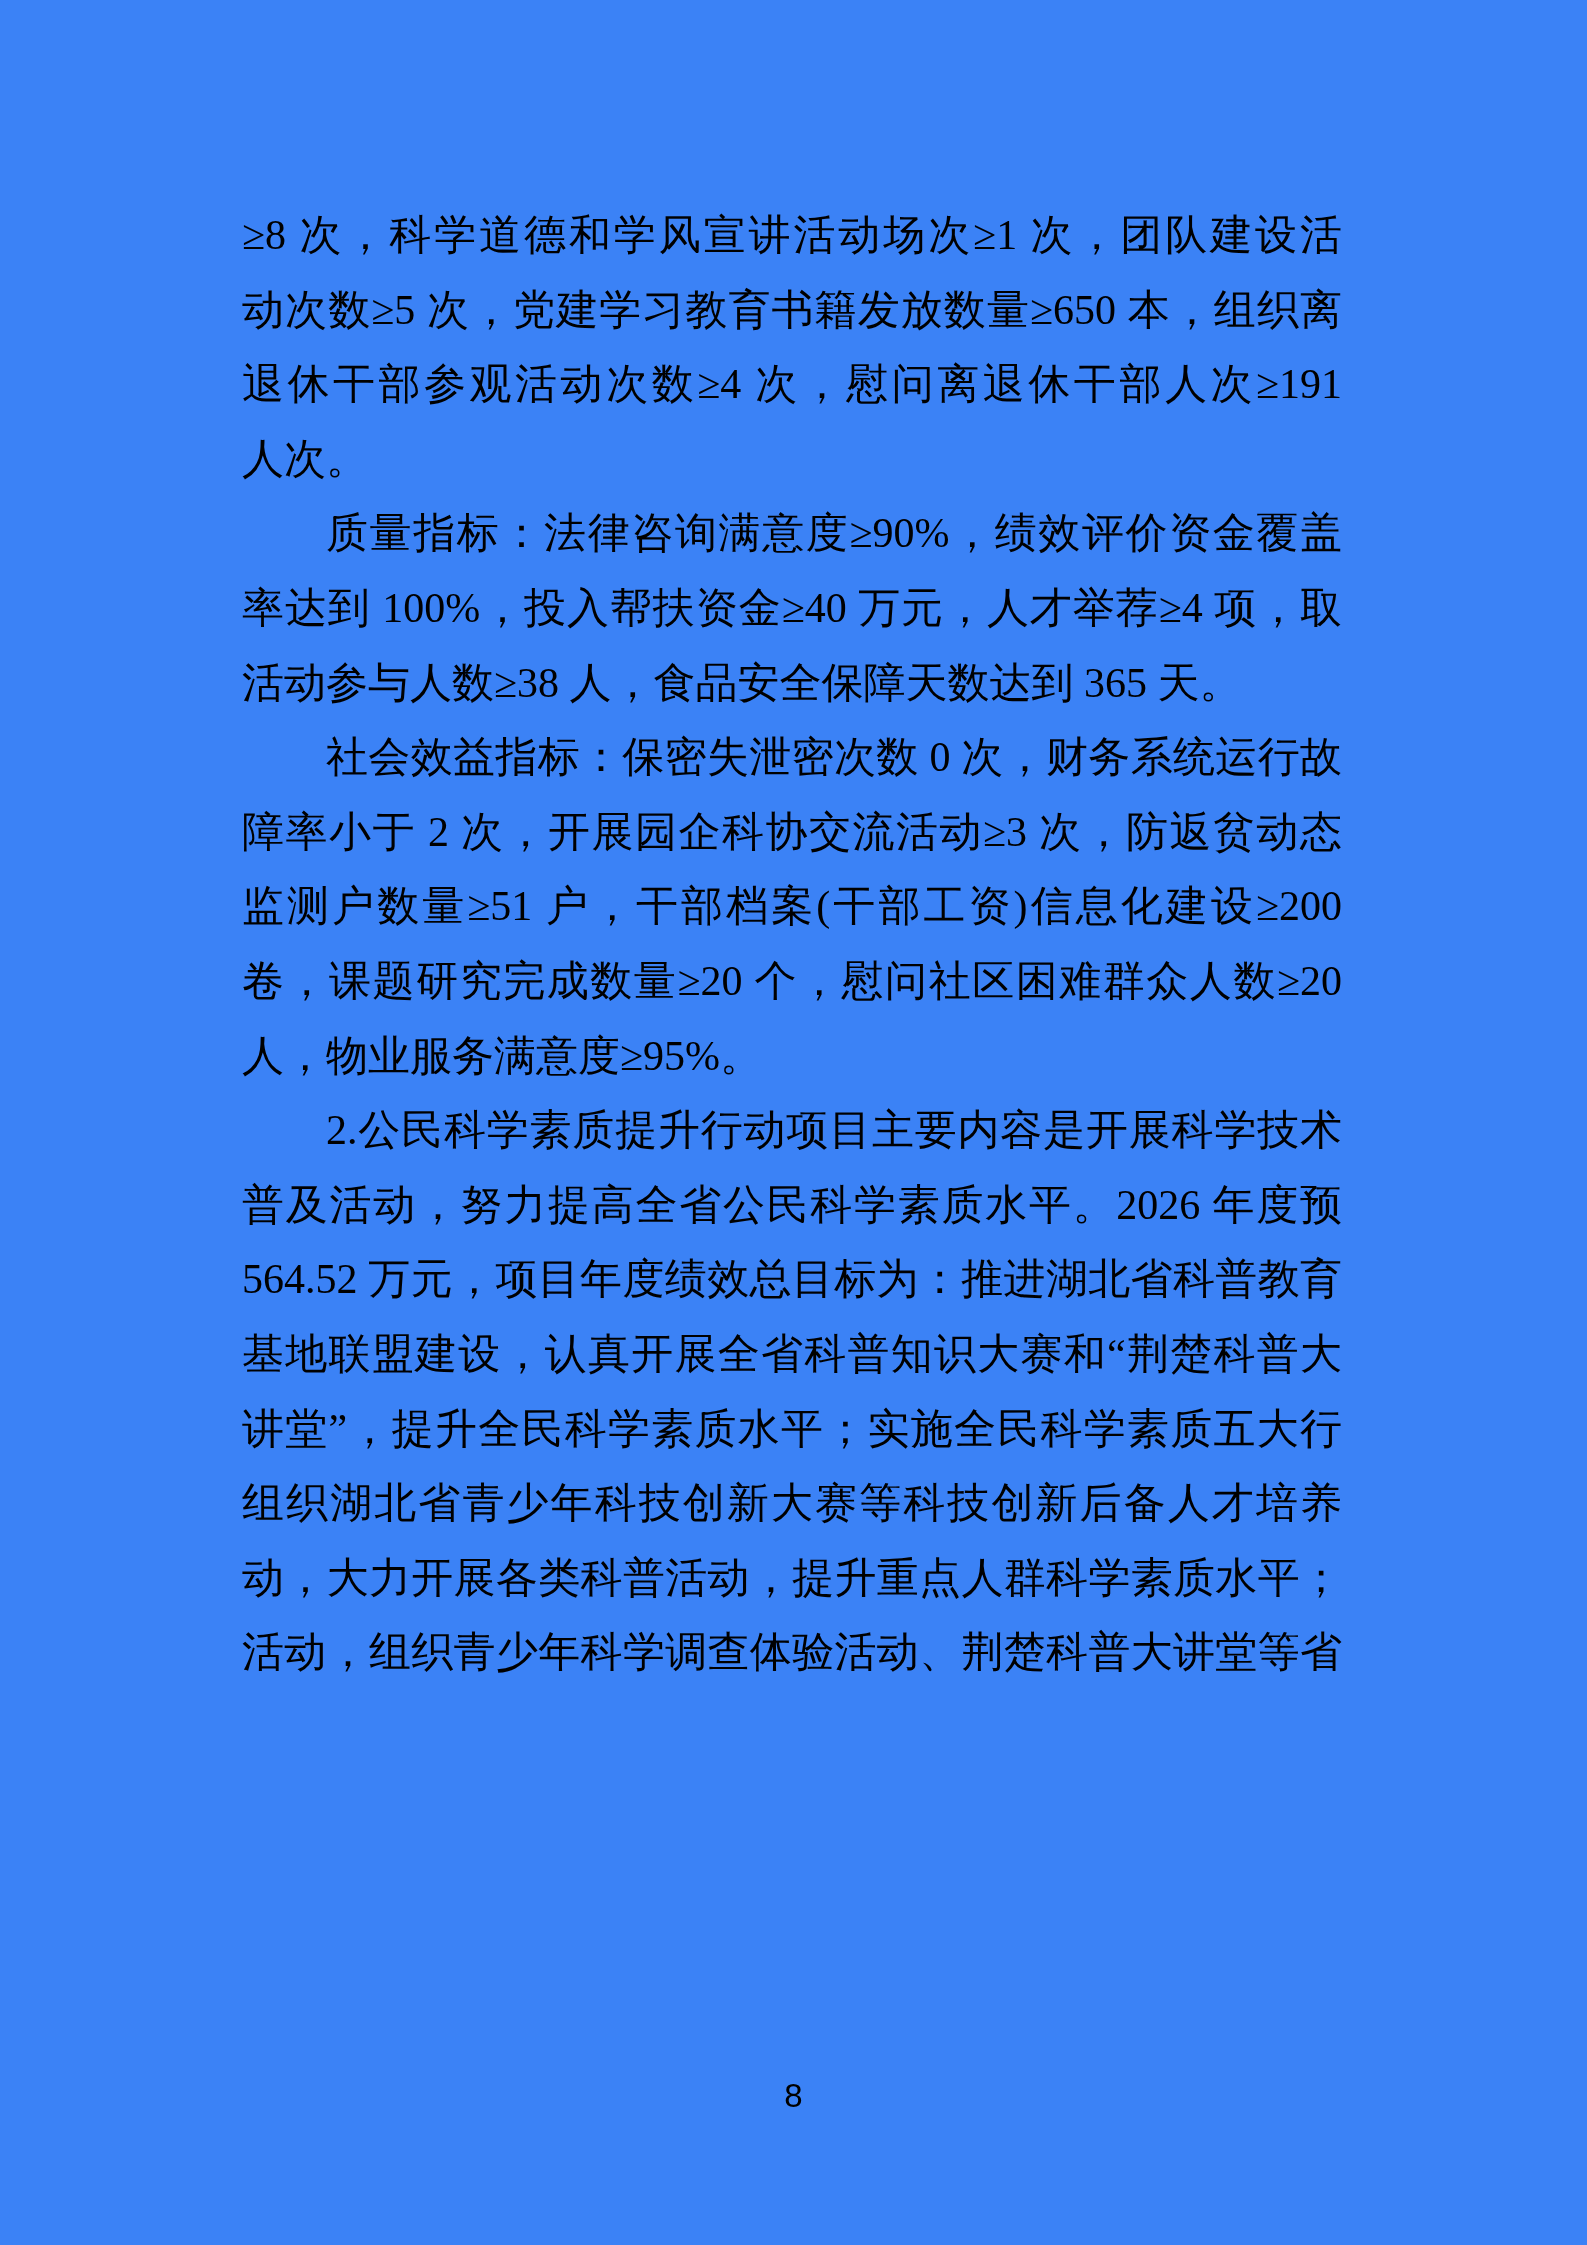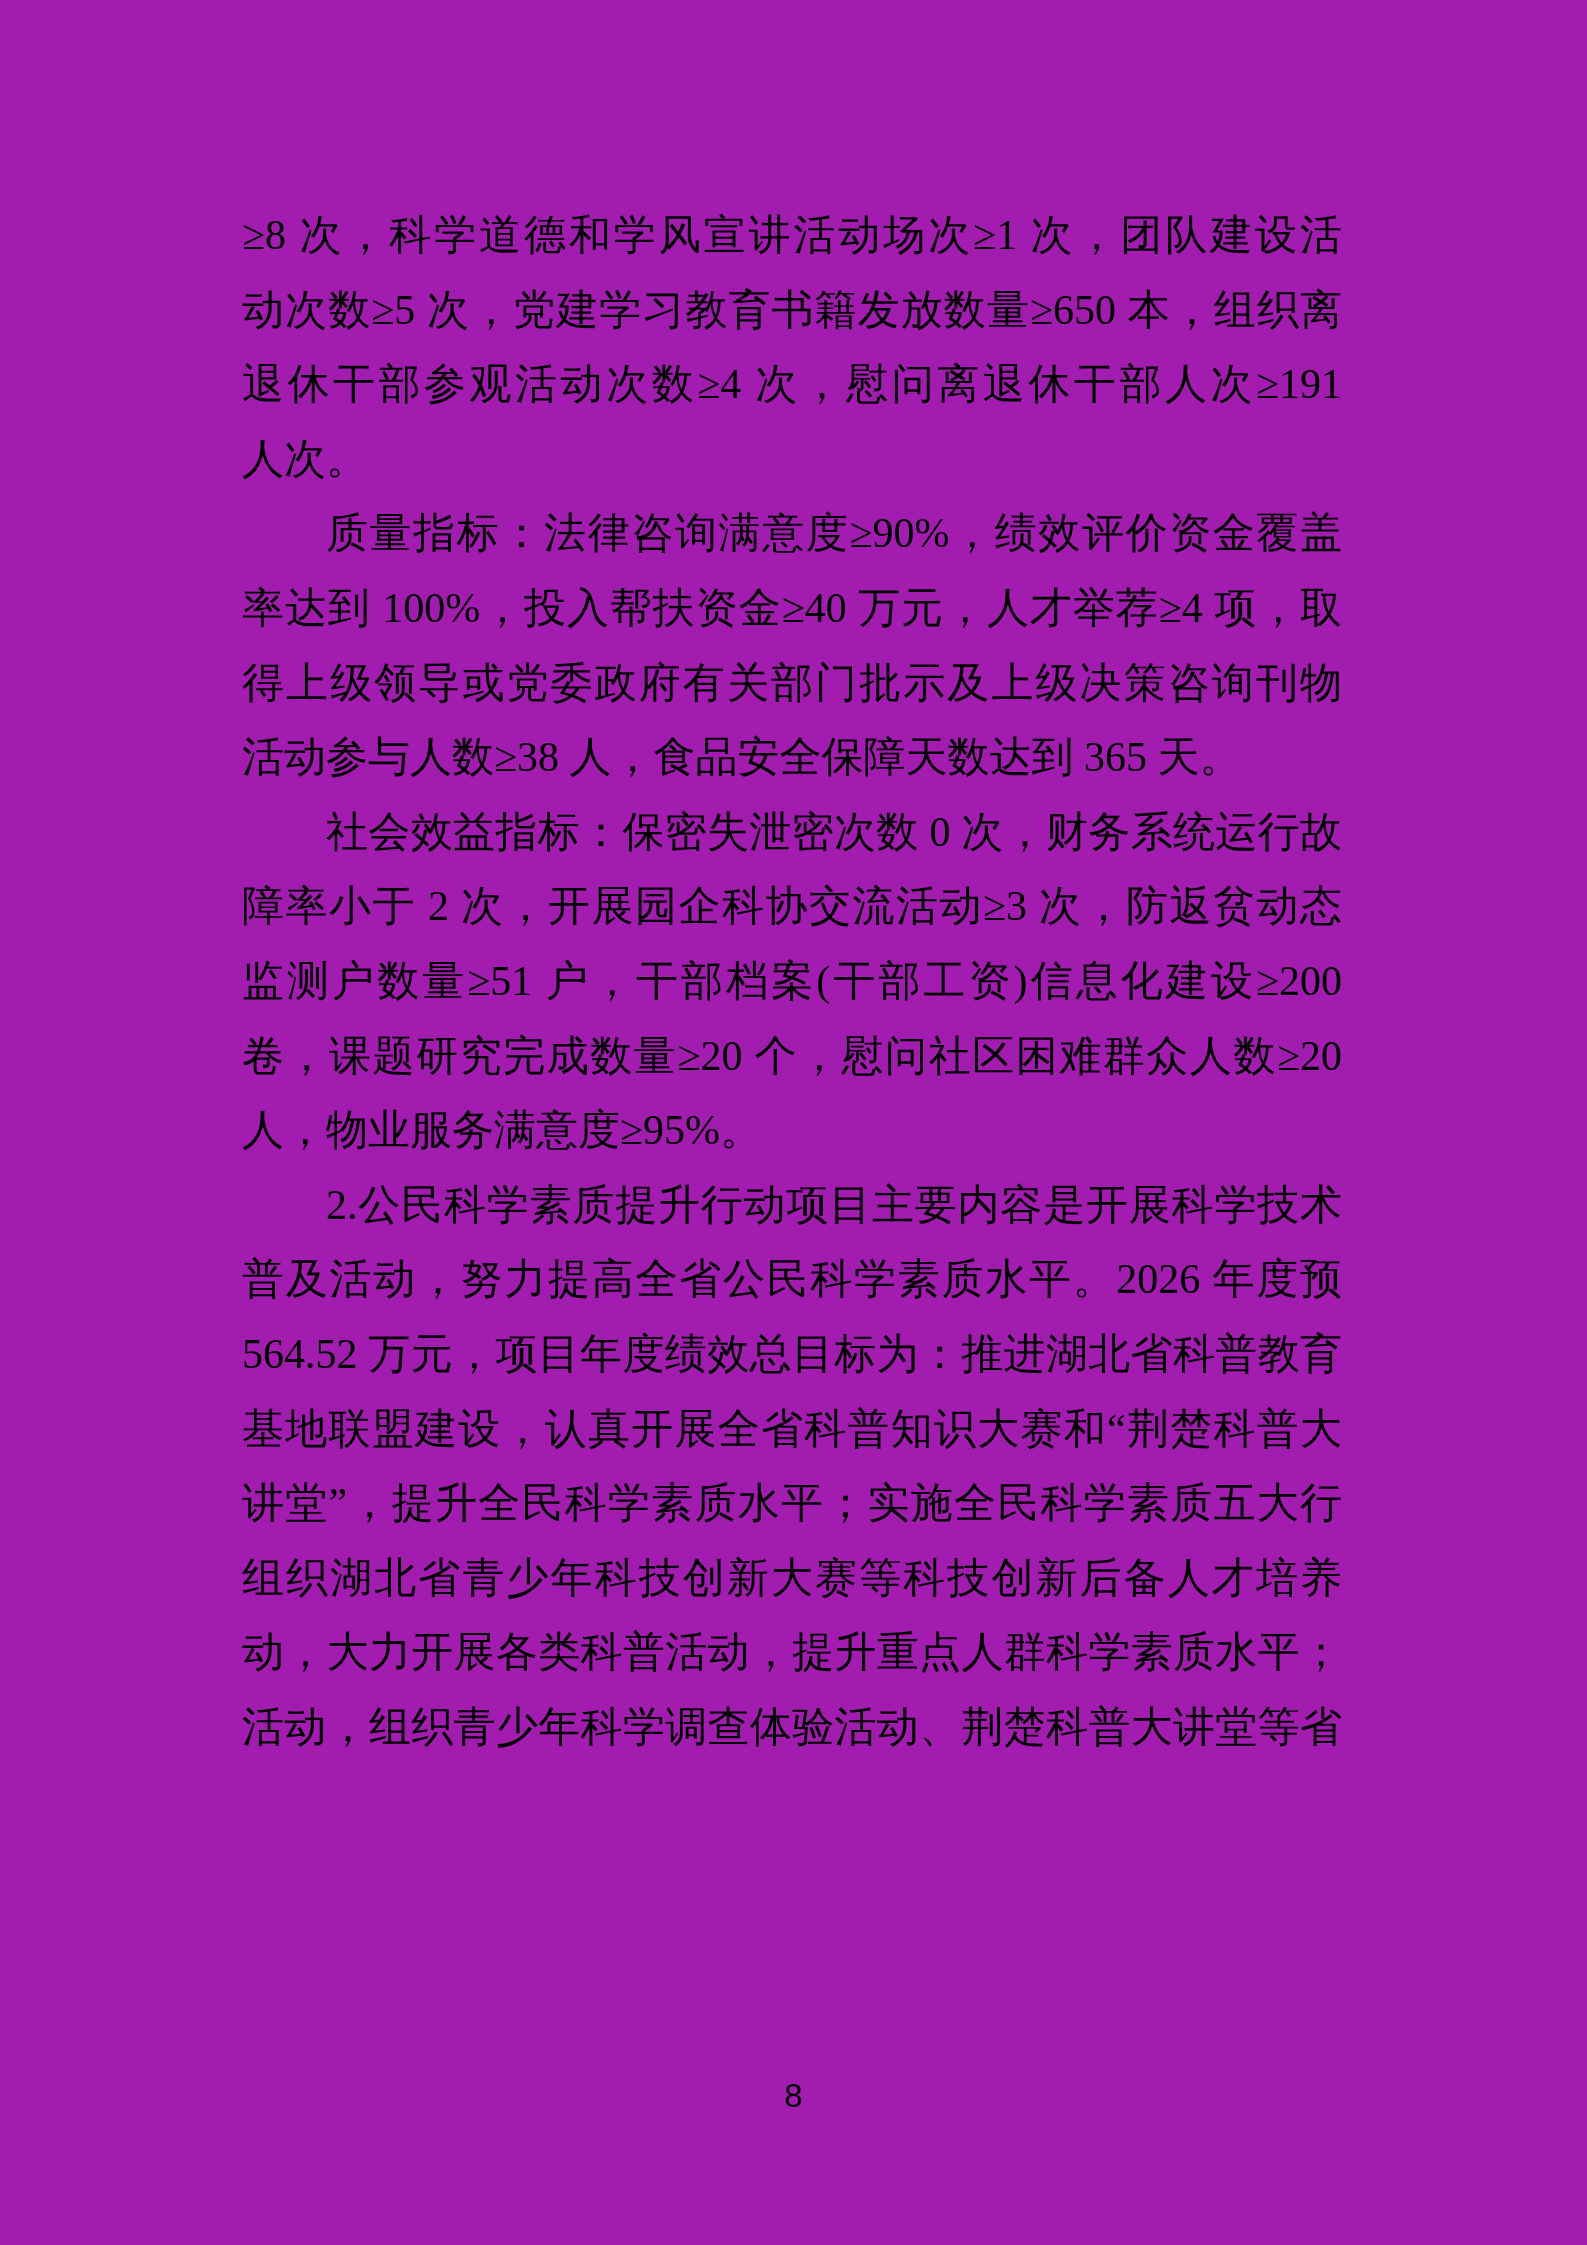--- a/index.html
+++ b/index.html
@@ -4,21 +4,21 @@
 <style>
   html, body {
     margin: 0;
     padding: 0;
     background: #ffffff;
   }
   .page {
     position: relative;
     width: 1587px;
     height: 2245px;
-    background: #a21caf;
+    background: #3b82f6;
     overflow: hidden;
     font-family: "Liberation Serif", "DejaVu Serif", serif;
     color: #000000;
   }
   .text-block {
     position: absolute;
     left: 242px;
     top: 198px;
     width: 1100px;
     font-size: 42px;
@@ -59,21 +59,20 @@
 
 <div class="page">
   <div class="text-block" id="text-block">
 
   <div class="line flush">≥8 次，科学道德和学风宣讲活动场次≥1 次，团队建设活</div>
       <div class="line flush">动次数≥5 次，党建学习教育书籍发放数量≥650 本，组织离</div>
       <div class="line flush">退休干部参观活动次数≥4 次，慰问离退休干部人次≥191</div>
       <div class="line no-flush">人次。</div>
       <div class="line flush indent">质量指标：法律咨询满意度≥90%，绩效评价资金覆盖</div>
       <div class="line flush">率达到 100%，投入帮扶资金≥40 万元，人才举荐≥4 项，取</div>
-      <div class="line flush">得上级领导或党委政府有关部门批示及上级决策咨询刊物</div>
       <div class="line no-flush">活动参与人数≥38 人，食品安全保障天数达到 365 天。</div>
       <div class="line flush indent">社会效益指标：保密失泄密次数 0 次，财务系统运行故</div>
       <div class="line flush">障率小于 2 次，开展园企科协交流活动≥3 次，防返贫动态</div>
       <div class="line flush">监测户数量≥51 户，干部档案(干部工资)信息化建设≥200</div>
       <div class="line flush">卷，课题研究完成数量≥20 个，慰问社区困难群众人数≥20</div>
       <div class="line no-flush">人，物业服务满意度≥95%。</div>
       <div class="line flush indent">2.公民科学素质提升行动项目主要内容是开展科学技术</div>
       <div class="line flush">普及活动，努力提高全省公民科学素质水平。2026 年度预算</div>
       <div class="line flush">564.52 万元，项目年度绩效总目标为：推进湖北省科普教育</div>
       <div class="line flush">基地联盟建设，认真开展全省科普知识大赛和“荆楚科普大</div>

